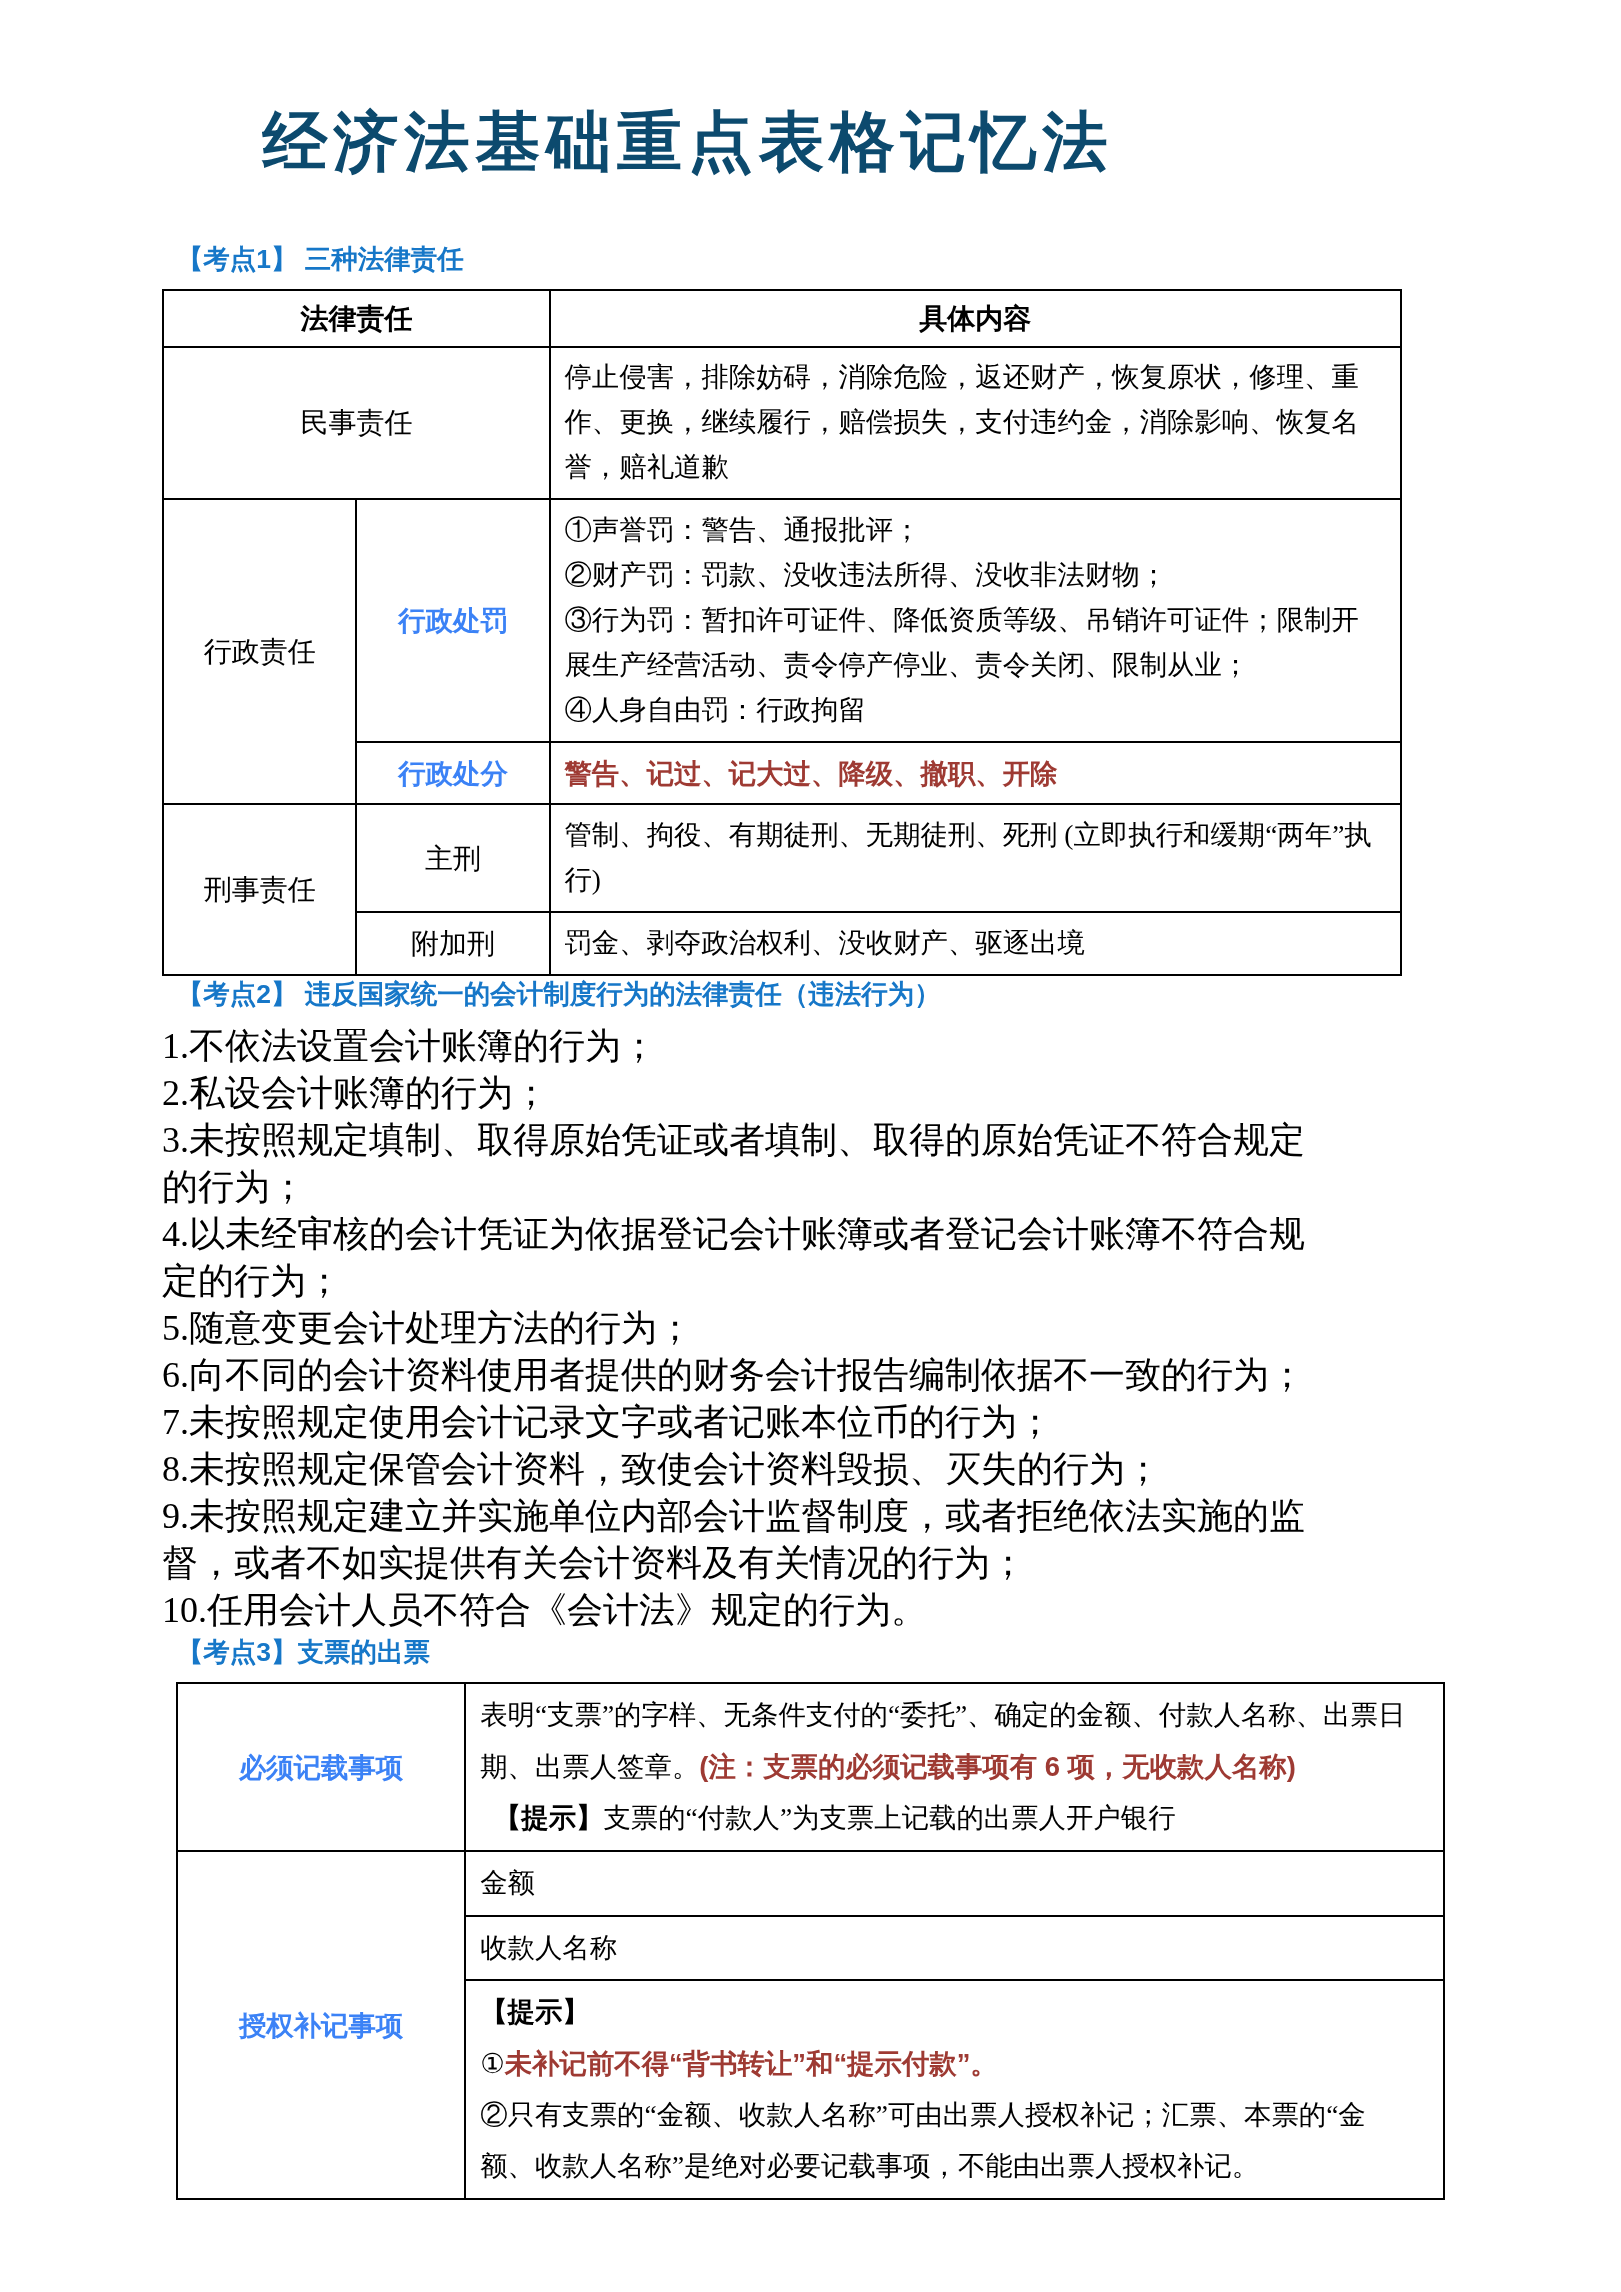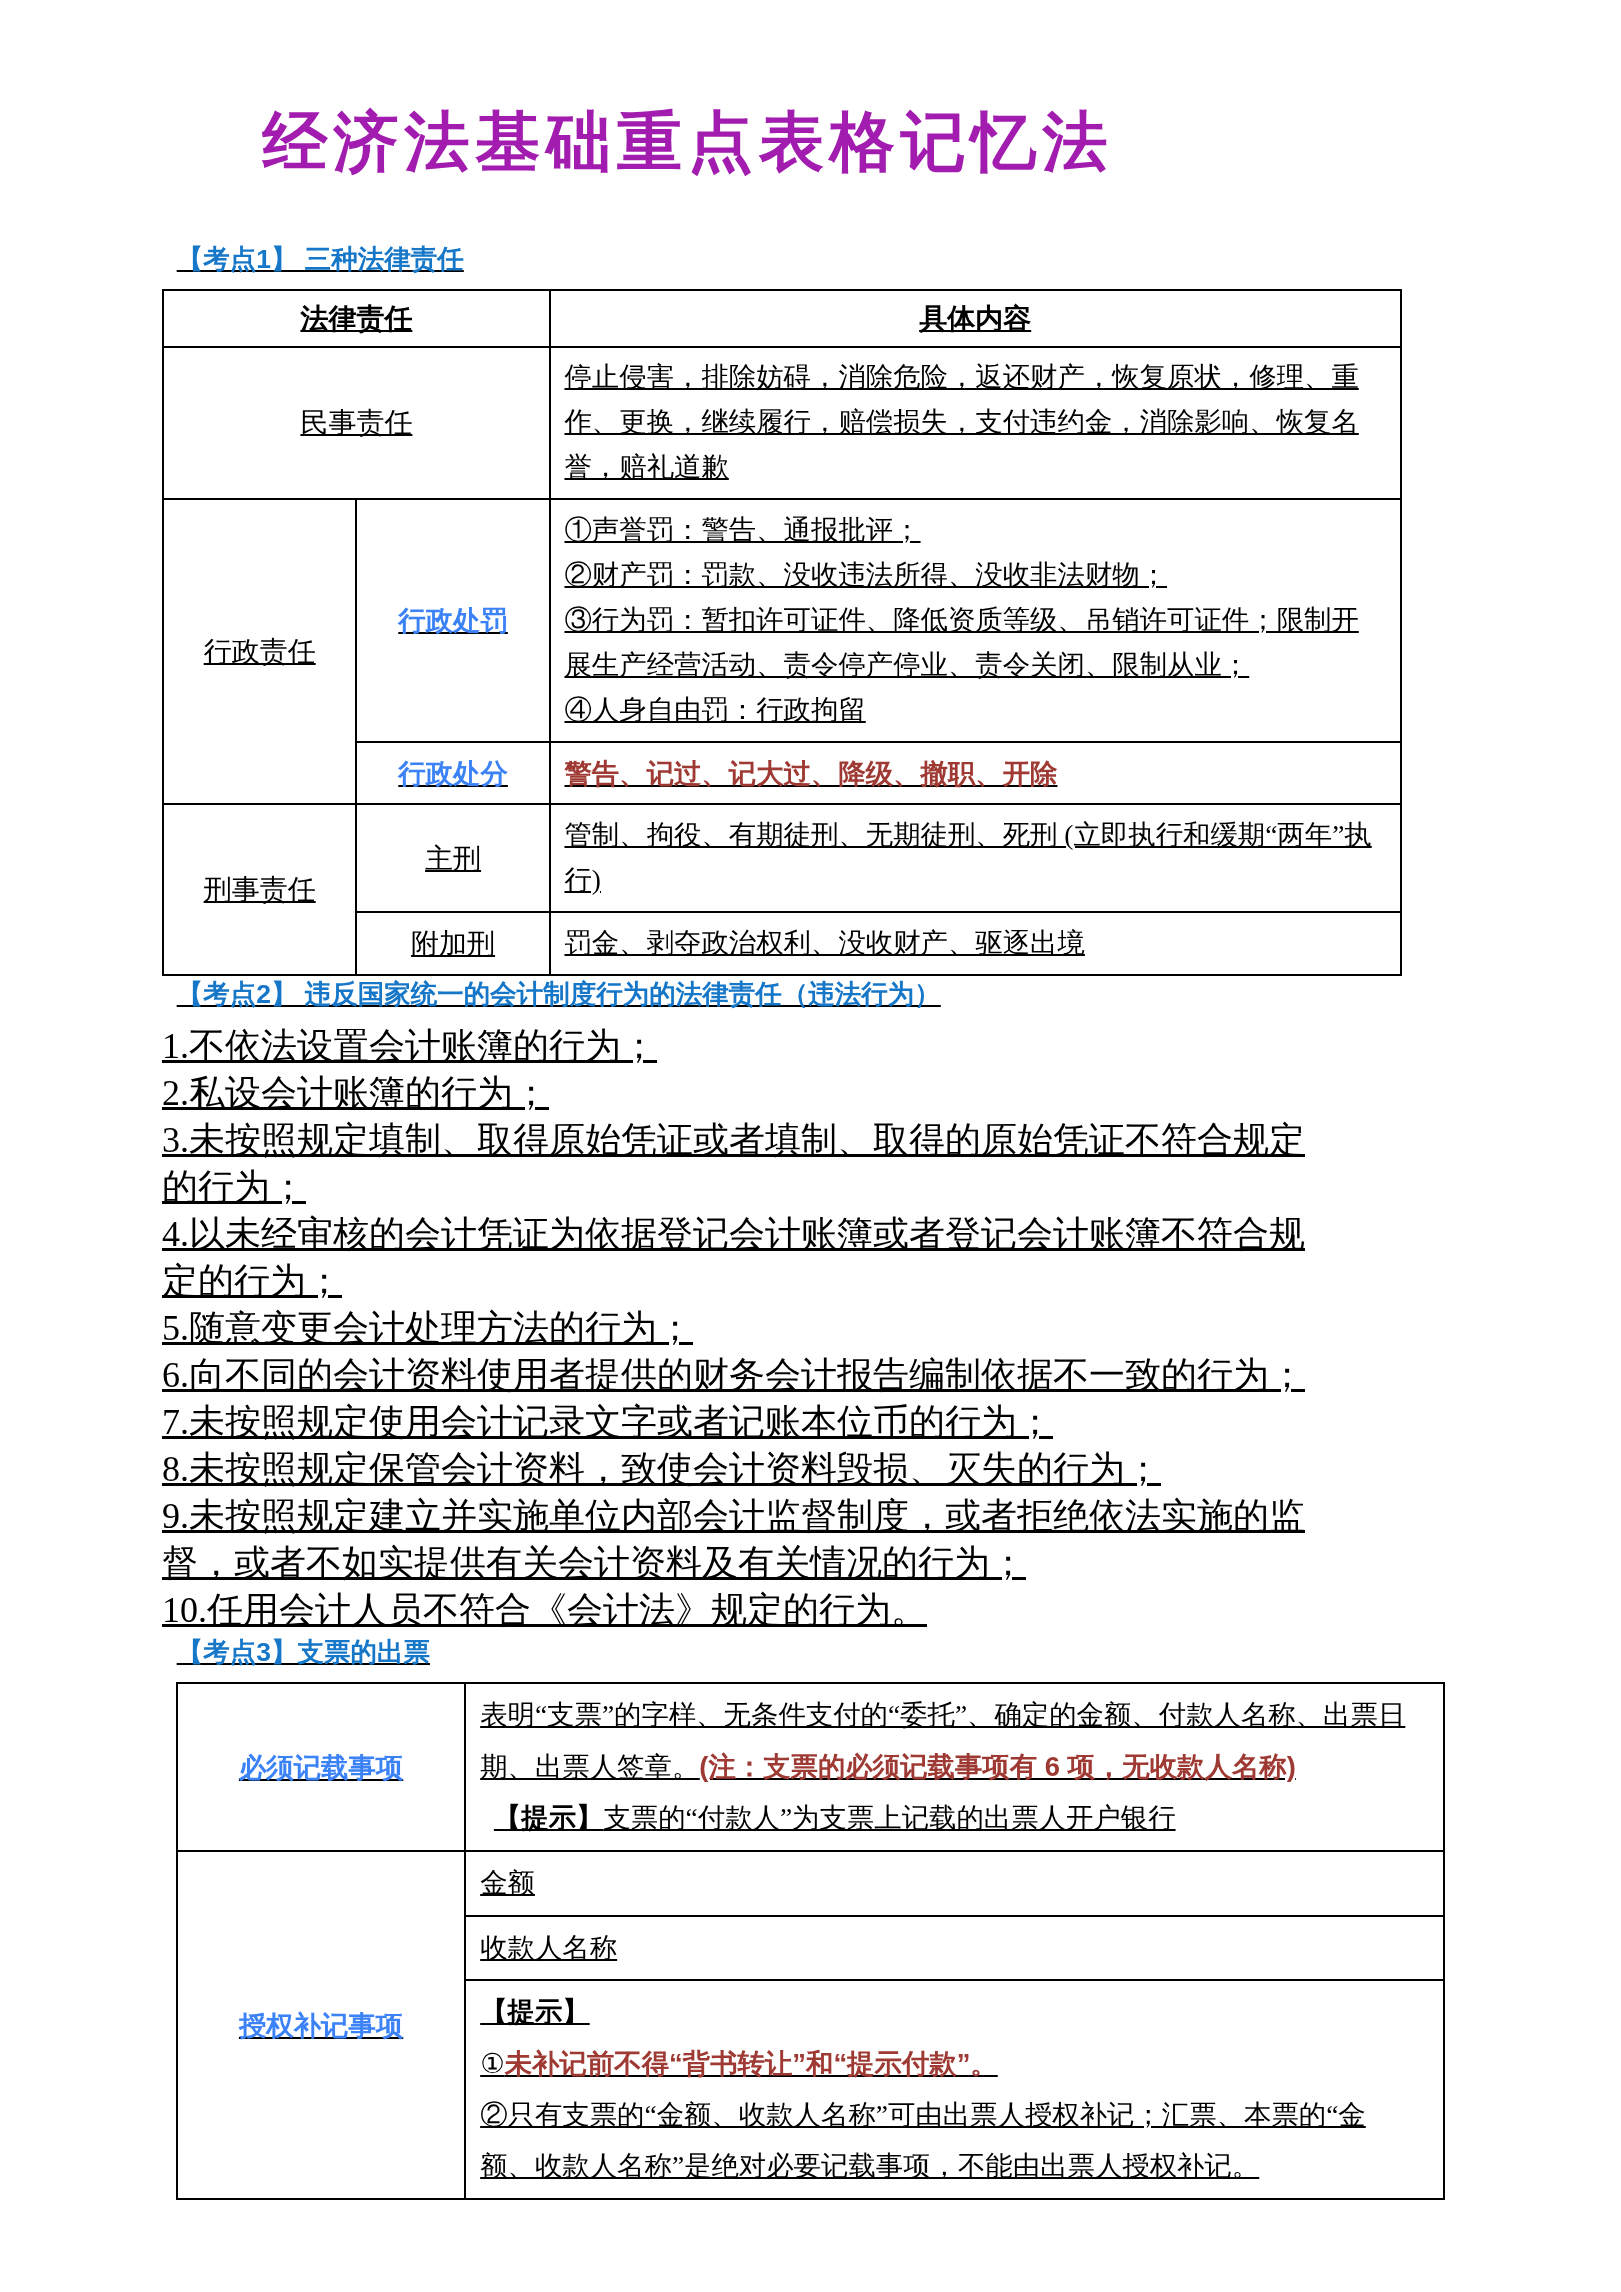--- a/index.html
+++ b/index.html
@@ -8,24 +8,24 @@
     font-family:"Liberation Serif","DejaVu Serif",serif;color:#000;
   }
   .page{position:relative;width:1621px;height:2293px;}
   .doc-title{
     margin:98px 0 55px 0;
     text-align:center;
     padding-right:245px;
     font-size:65px;
     font-weight:bold;
     letter-spacing:5.9px;
-    color:#a21caf;
+    color:#0c4a6e;
     font-family:"Liberation Serif","DejaVu Serif",serif;
   }
-  .content{margin:0 0 0 162px;width:1304px;text-decoration:underline;}
+  .content{margin:0 0 0 162px;width:1304px;}
   .sec-heading{
     font-family:"Liberation Sans","DejaVu Sans",sans-serif;
     font-weight:bold;
     font-size:26.5px;
     color:#1677c8;
     margin:0 0 11.8px 0;
     padding-left:14.7px;
   }
   .gap-lg{}
   table{border-collapse:collapse;table-layout:fixed;}

